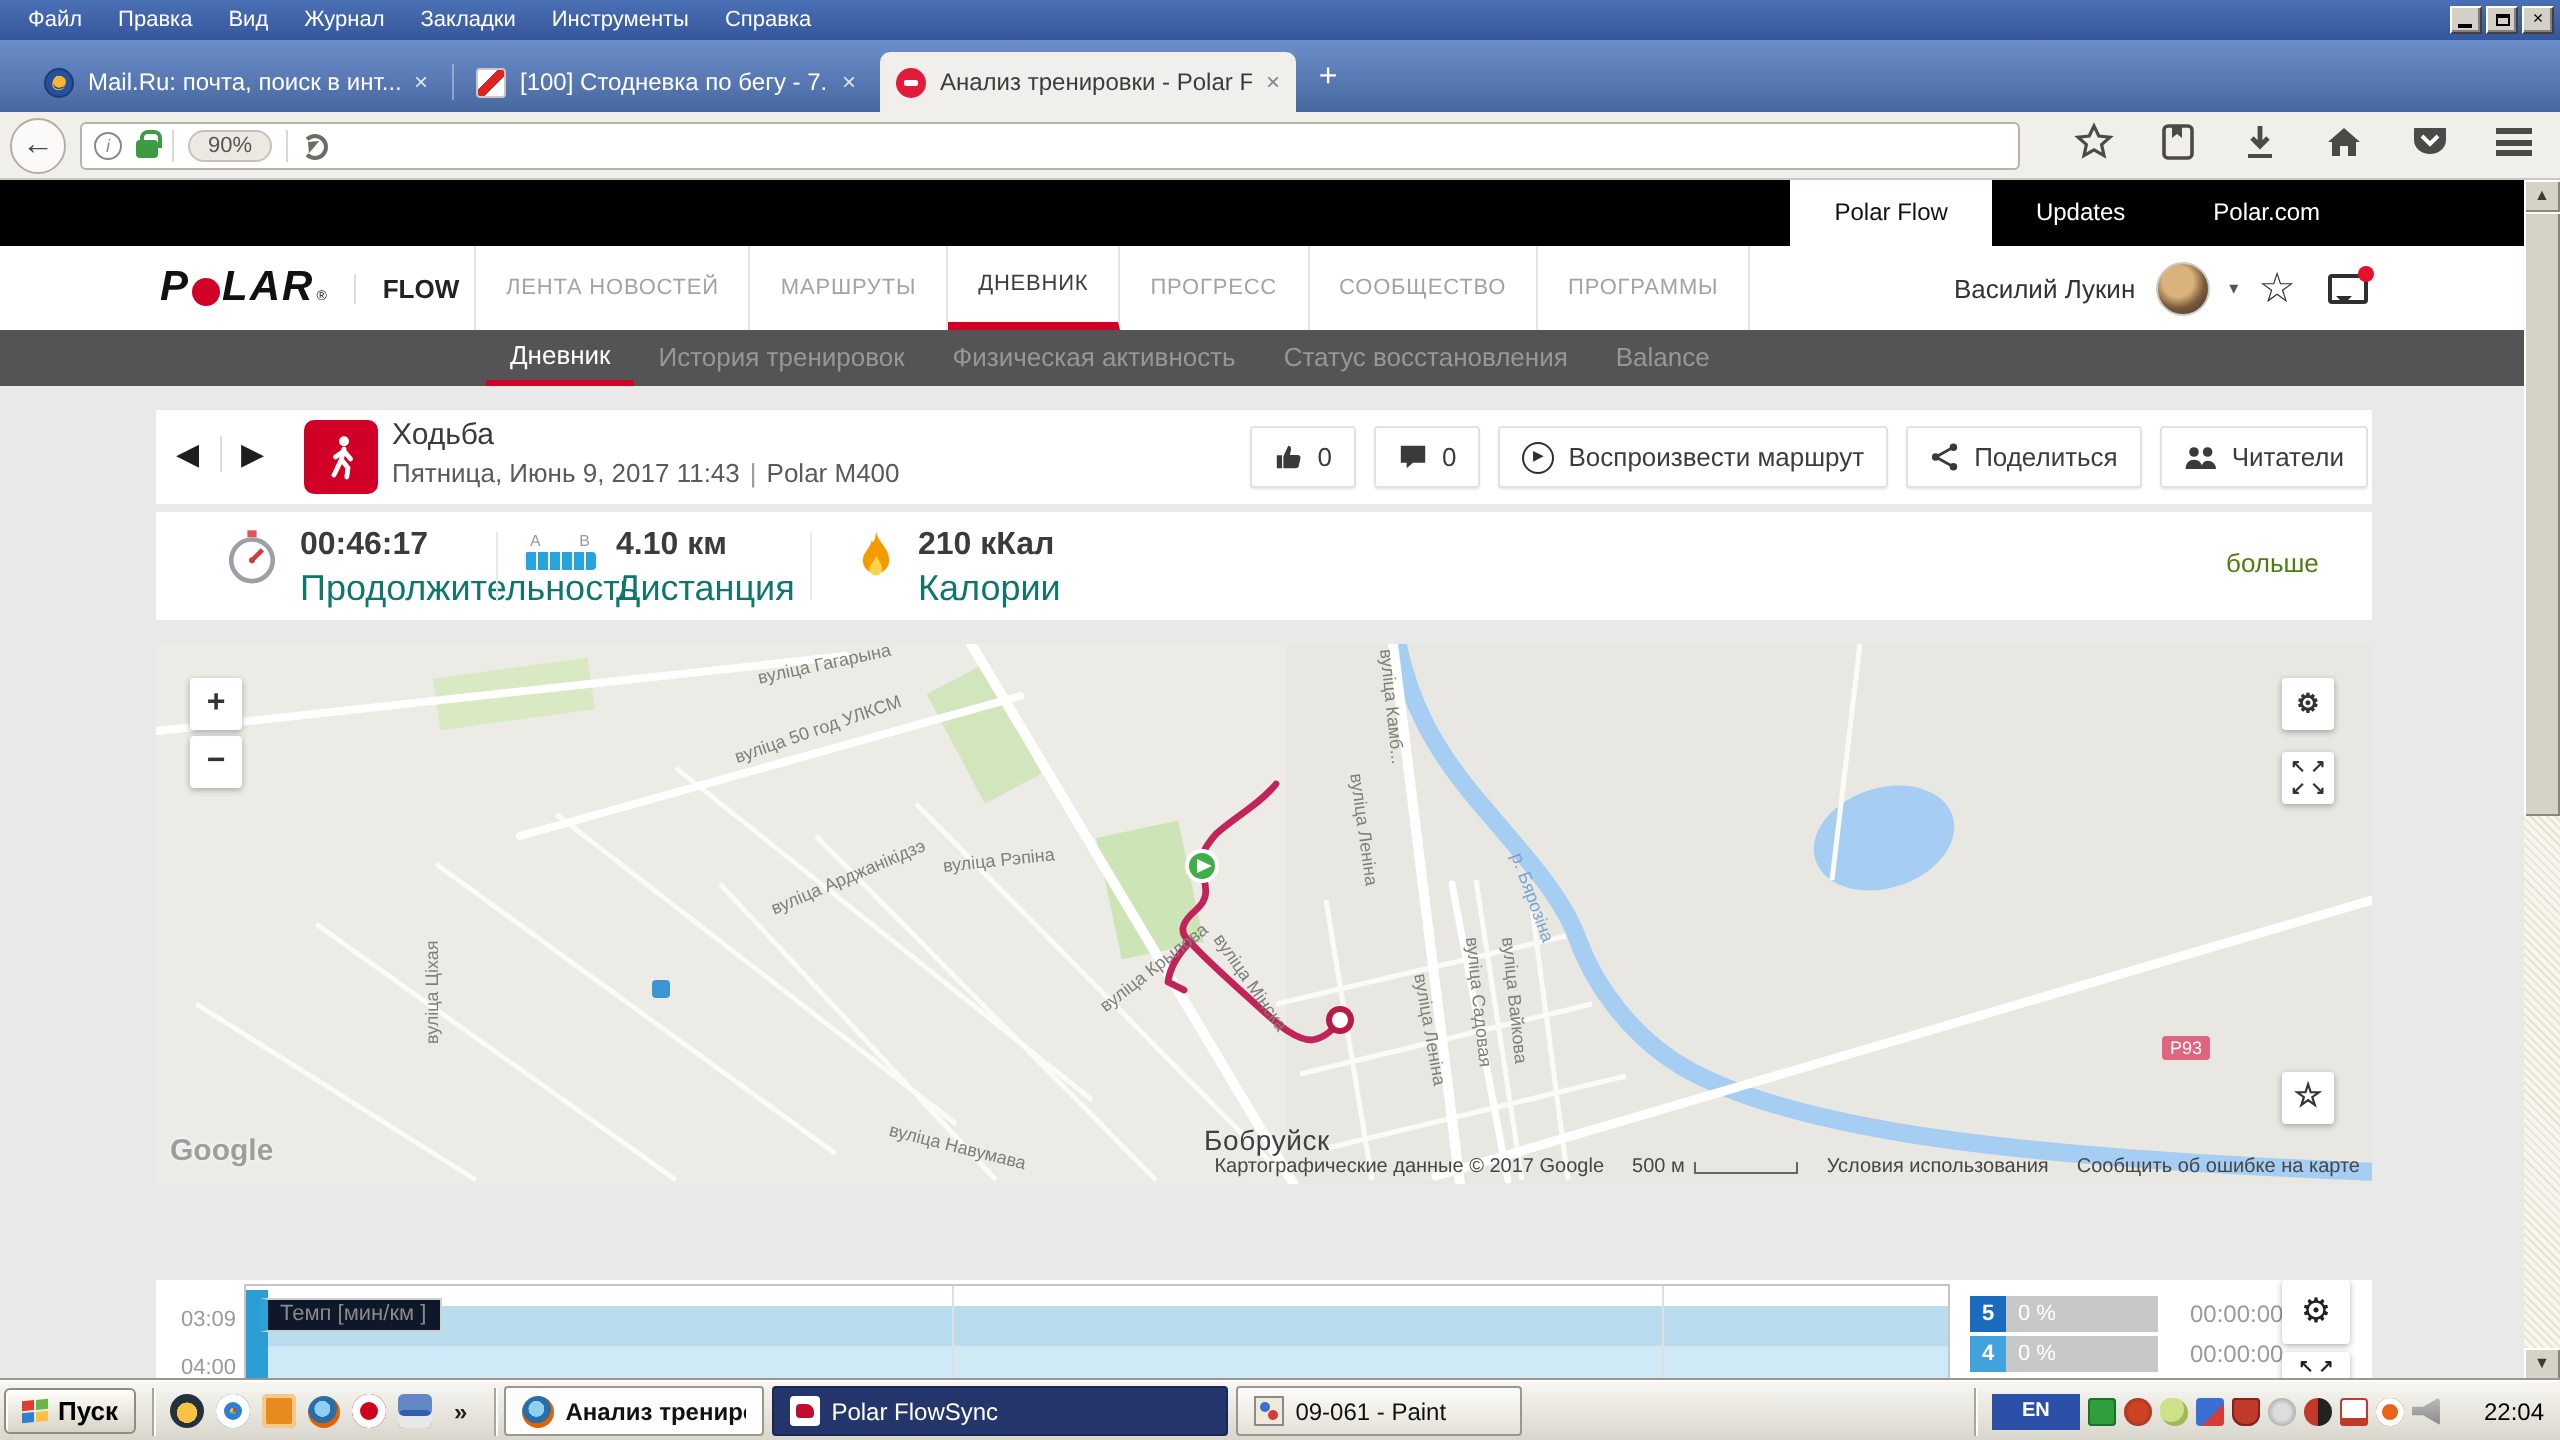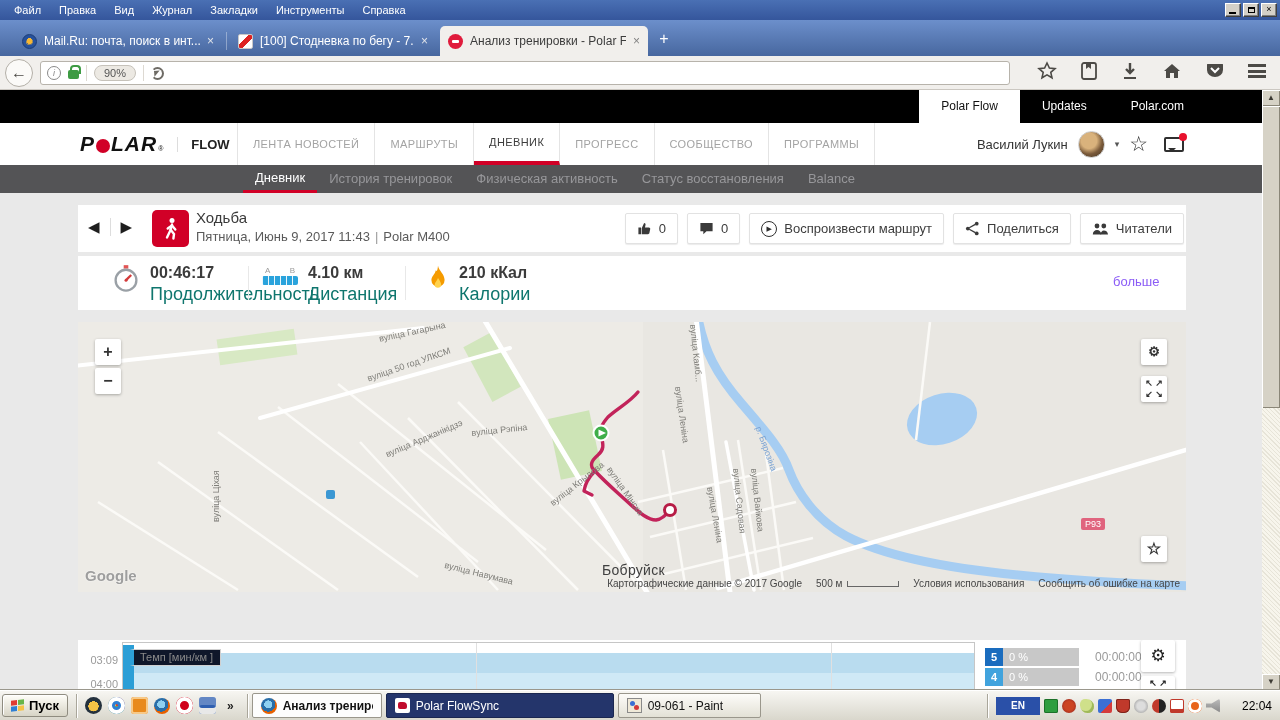--- a/index.html
+++ b/index.html
@@ -50,21 +50,21 @@
   .zoompill { font-size:11px; color:#555; background:#ece9e3; border:1px solid #c6c2ba; border-radius:9px; padding:1px 9px; }
   .reload { width:13px; height:13px; border:2px solid #6e6b65; border-radius:50%; border-left-color:transparent; position:relative; }
   .reload::after { content:""; position:absolute; left:-3px; top:-2px; border:4px solid transparent; border-right-color:#6e6b65; transform:rotate(40deg); }
   .tbicons { position:absolute; right:14px; top:5px; display:flex; align-items:center; gap:23px; }
   .tbicons svg { display:block; }
   .burger { width:18px; height:14px; border-top:3px solid #4c4a46; border-bottom:3px solid #4c4a46; position:relative; }
   .burger::after { content:""; position:absolute; left:0; top:2.5px; width:18px; height:3px; background:#4c4a46; }
 
   
   .polarbar { position:absolute; left:0; top:90px; width:1262px; height:33px; background:#000;
-    display:flex; justify-content:flex-end; align-items:stretch; padding-right:56px; }
+    display:flex; justify-content:flex-end; align-items:stretch; padding-right:80px; }
   .pbitem { color:#fff; font-size:12px; line-height:33px; padding:0 22px; }
   .pbitem.active { background:#fff; color:#111; }
 
   
   .pheader { position:absolute; left:0; top:123px; width:1262px; height:42px; background:#fff; }
   .plogo { position:absolute; left:80px; top:9px; display:flex; align-items:center; }
   .plogo .ltxt { font-size:21px; font-weight:900; font-style:italic; letter-spacing:1px; color:#111; }
   .plogo .odot { width:14px; height:14px; border-radius:50%; background:#d10027; margin:3px 1px 0 1px; }
   .plogo .reg { font-size:7px; color:#111; align-self:flex-end; margin:0 0 4px 1px; }
   .plogo .flow { font-size:13px; font-weight:bold; color:#222; margin-left:14px; padding-left:13px; border-left:1px solid #ddd; }
@@ -103,21 +103,21 @@
   
   .panelB { position:absolute; left:78px; top:256px; width:1108px; height:54px; background:#fff; }
   .stat { position:absolute; top:8px; display:flex; gap:10px; }
   .stat .v { font-size:16px; font-weight:bold; color:#3b3b3b; }
   .stat .l { font-size:18px; color:#0f766e; margin-top:2px; }
   .sdiv { position:absolute; top:10px; width:1px; height:34px; background:#e8e8e8; }
   .rulericn { width:36px; display:flex; flex-direction:column; align-items:stretch; margin-top:2px; }
   .ab { display:flex; justify-content:space-between; font-size:8px; color:#9a9a9a; padding:0 3px; }
   .rbar { height:9px; background:#2aa3dc; border-radius:2px; margin-top:1px;
     background-image:repeating-linear-gradient(90deg, rgba(255,255,255,.9) 0 1px, transparent 1px 6px); }
-  .morelink { position:absolute; left:1035px; top:18px; font-size:13px; color:#8b5cf6; }
+  .morelink { position:absolute; left:1035px; top:18px; font-size:13px; color:#4d7c0f; }
 
   
   .mapwrap { position:absolute; left:78px; top:322px; width:1108px; height:270px; background:#e9e7e2; overflow:hidden; }
   .street { position:absolute; font-size:9px; color:#7f7e79; white-space:nowrap; transform-origin:left top; }
   .street.water { color:#7aa3d4; }
   .citylbl { position:absolute; font-size:14px; color:#404040; letter-spacing:.3px; }
   .gwm { position:absolute; left:7px; bottom:8px; font-size:15px; font-weight:bold; color:#9e9e9e; text-shadow:0 0 2px #fff; }
   .attrib { position:absolute; right:6px; bottom:3px; display:flex; align-items:center; gap:14px; font-size:10px; color:#454545;justify-content:flex-end; }
   .scale { display:flex; align-items:center; gap:5px; }
   .scaleline { width:52px; height:6px; border:1px solid #666; border-top:none; }

